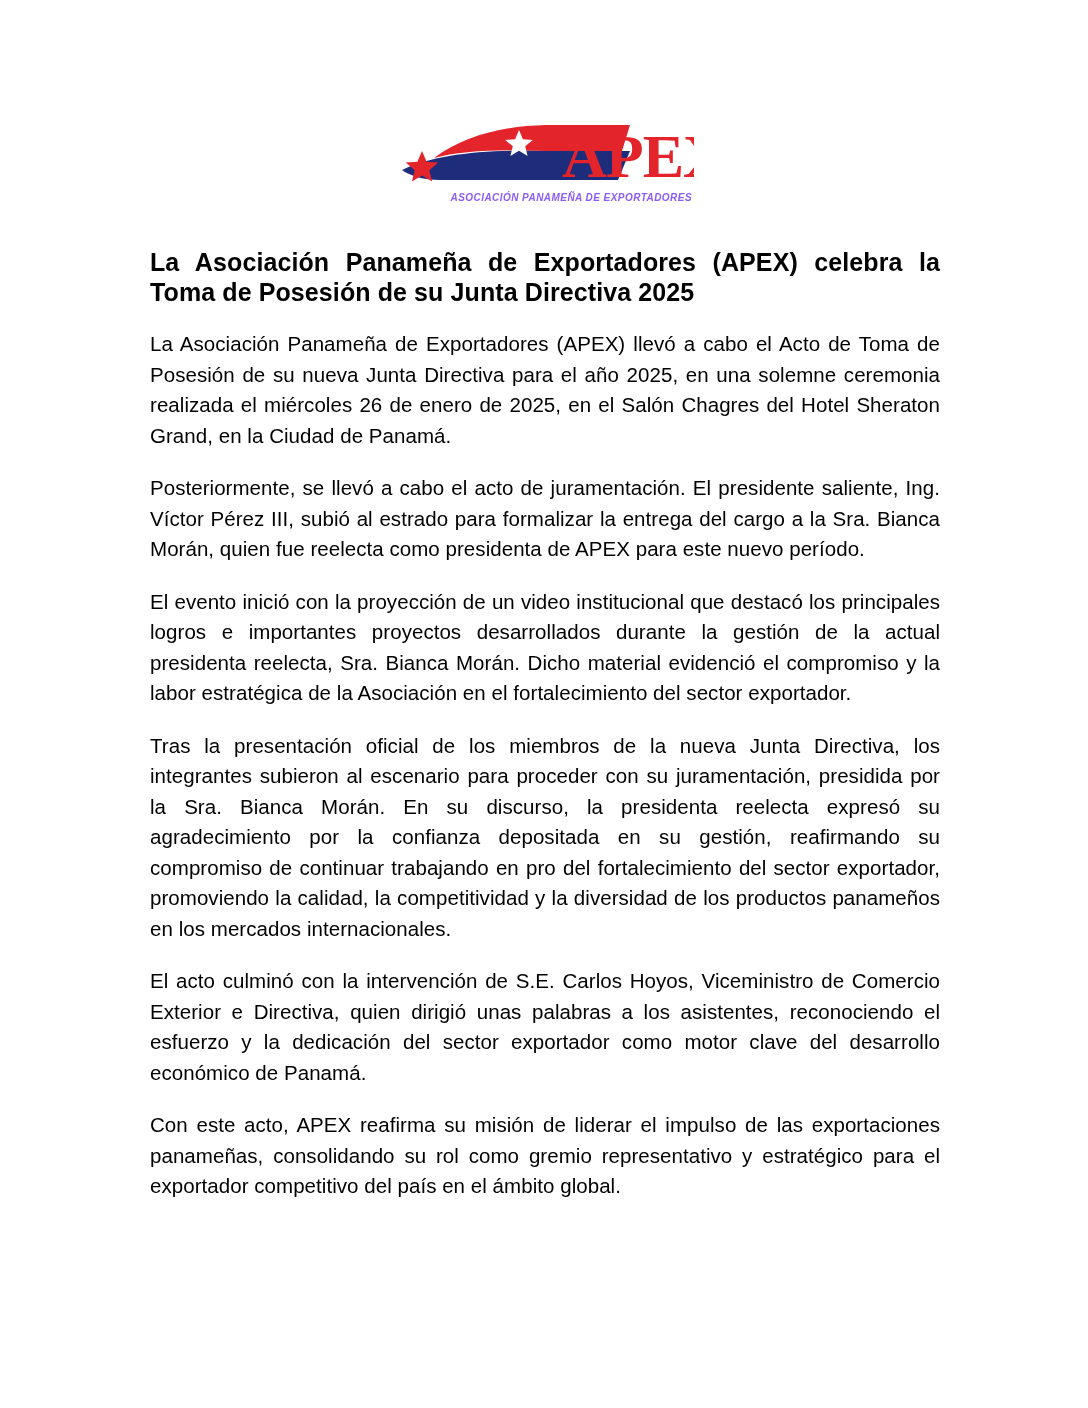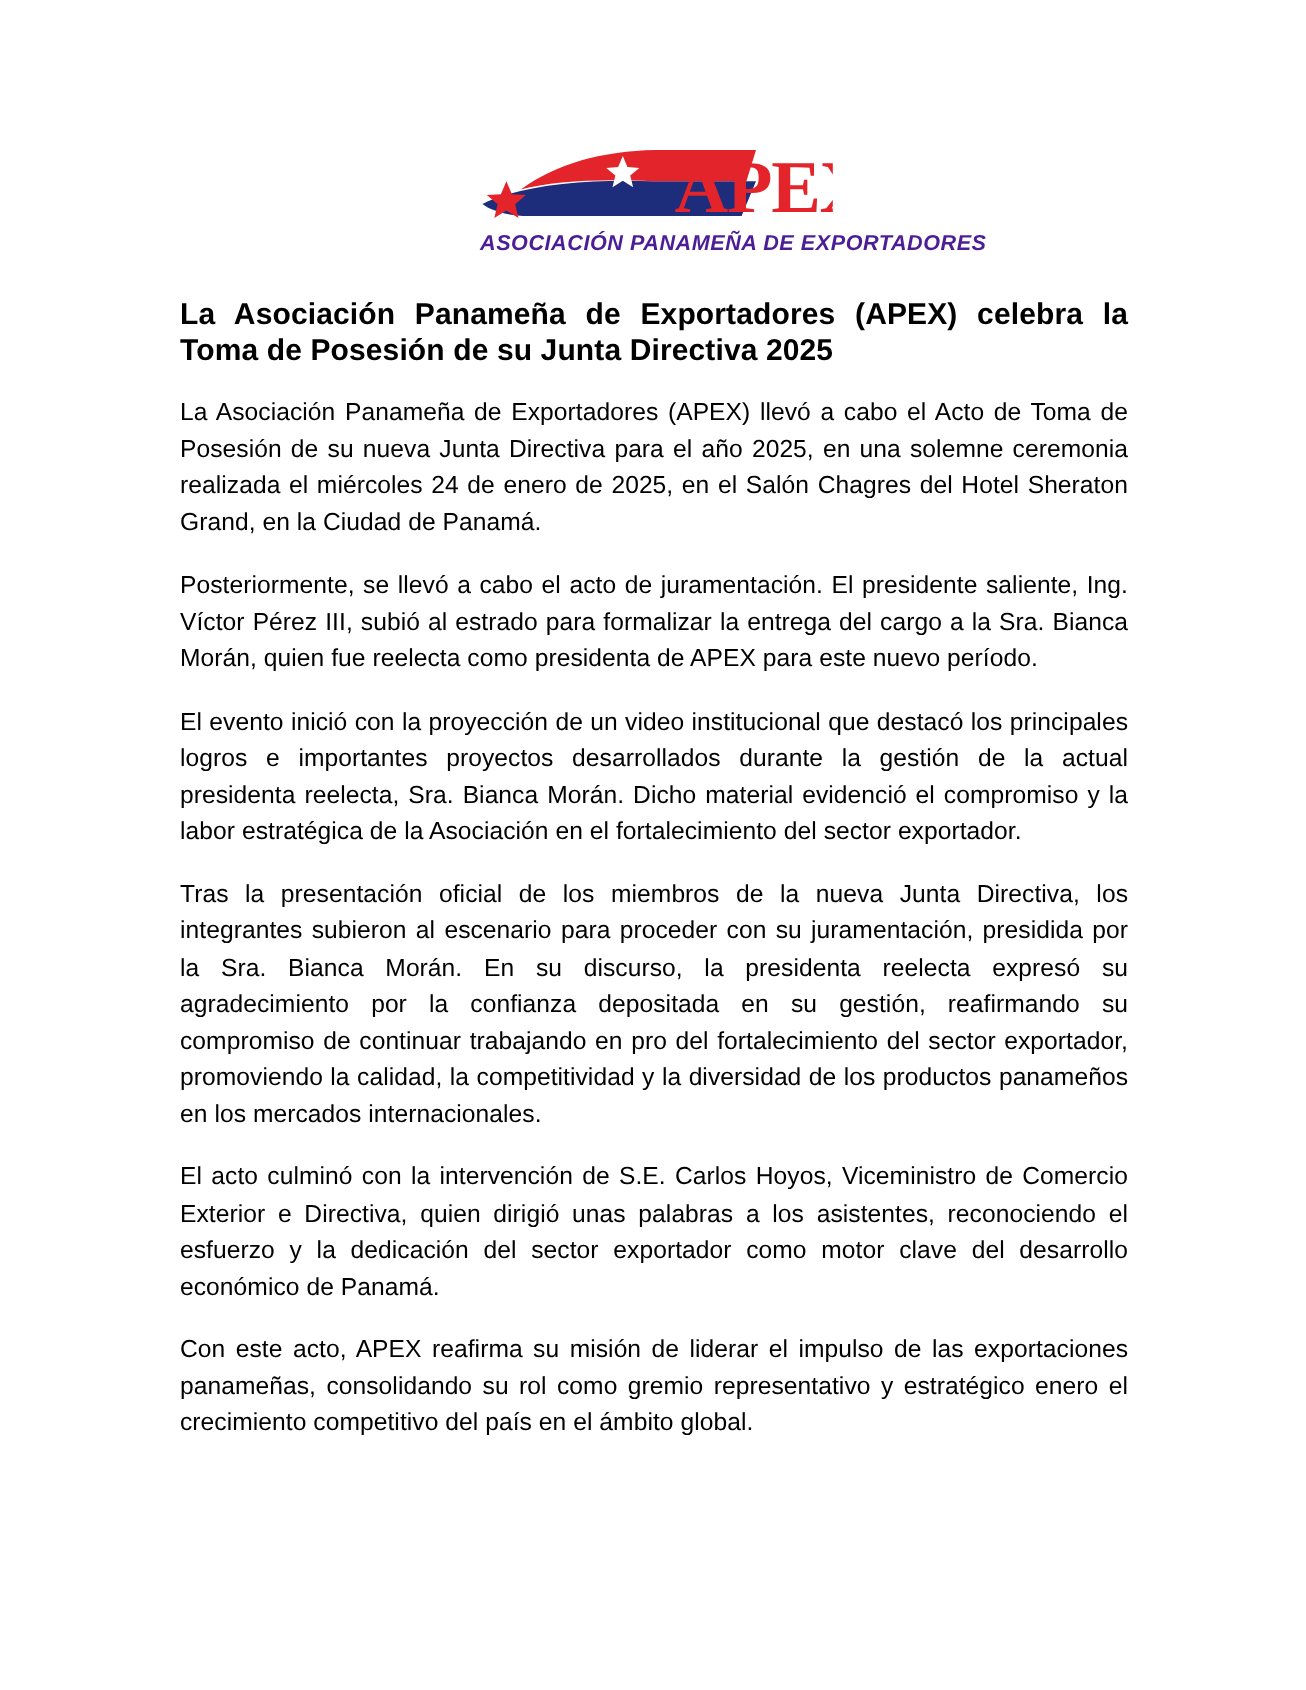--- a/index.html
+++ b/index.html
@@ -42,27 +42,27 @@
     left: 0;
     top: 0;
     width: 300px;
     height: 72px;
   }
   .logo-tagline {
     position: absolute;
     left: 6px;
     top: 74px;
     width: 292px;
-    text-align: center;
+    text-align: right;
     font-family: "Liberation Sans", sans-serif;
     font-style: italic;
     font-weight: bold;
-    font-size: 18px;
+    font-size: 10px;
     letter-spacing: 0.45px;
-    color: #4c1d95;
+    color: #8b5cf6;
     white-space: nowrap;
   }
 
   
   .content {
     position: absolute;
     left: 150px;
     top: 247px;
     width: 790px;
   }
@@ -110,22 +110,22 @@
       </svg>
 
       <div class="logo-tagline">ASOCIACIÓN PANAMEÑA DE EXPORTADORES</div>
     </div>
   </div>
 
   <div class="content">
 
     <h1 class="doc-title">La Asociación Panameña de Exportadores (APEX) celebra la Toma de Posesión de su Junta Directiva 2025</h1>
 
-    <p class="para">La Asociación Panameña de Exportadores (APEX) llevó a cabo el Acto de Toma de Posesión de su nueva Junta Directiva para el año 2025, en una solemne ceremonia realizada el miércoles 24 de enero de 2025, en el Salón Chagres del Hotel Sheraton Grand, en la Ciudad de Panamá.</p>
+    <p class="para">La Asociación Panameña de Exportadores (APEX) llevó a cabo el Acto de Toma de Posesión de su nueva Junta Directiva para el año 2025, en una solemne ceremonia realizada el miércoles 26 de enero de 2025, en el Salón Chagres del Hotel Sheraton Grand, en la Ciudad de Panamá.</p>
     <p class="para">Posteriormente, se llevó a cabo el acto de juramentación. El presidente saliente, Ing. Víctor Pérez III, subió al estrado para formalizar la entrega del cargo a la Sra. Bianca Morán, quien fue reelecta como presidenta de APEX para este nuevo período.</p>
     <p class="para">El evento inició con la proyección de un video institucional que destacó los principales logros e importantes proyectos desarrollados durante la gestión de la actual presidenta reelecta, Sra. Bianca Morán. Dicho material evidenció el compromiso y la labor estratégica de la Asociación en el fortalecimiento del sector exportador.</p>
     <p class="para">Tras la presentación oficial de los miembros de la nueva Junta Directiva, los integrantes subieron al escenario para proceder con su juramentación, presidida por la Sra. Bianca Morán. En su discurso, la presidenta reelecta expresó su agradecimiento por la confianza depositada en su gestión, reafirmando su compromiso de continuar trabajando en pro del fortalecimiento del sector exportador, promoviendo la calidad, la competitividad y la diversidad de los productos panameños en los mercados internacionales.</p>
     <p class="para">El acto culminó con la intervención de S.E. Carlos Hoyos, Viceministro de Comercio Exterior e Directiva, quien dirigió unas palabras a los asistentes, reconociendo el esfuerzo y la dedicación del sector exportador como motor clave del desarrollo económico de Panamá.</p>
-    <p class="para">Con este acto, APEX reafirma su misión de liderar el impulso de las exportaciones panameñas, consolidando su rol como gremio representativo y estratégico enero el crecimiento competitivo del país en el ámbito global.</p>
+    <p class="para">Con este acto, APEX reafirma su misión de liderar el impulso de las exportaciones panameñas, consolidando su rol como gremio representativo y estratégico para el exportador competitivo del país en el ámbito global.</p>
 
   </div>
 
 </div>
 
 </body></html>

